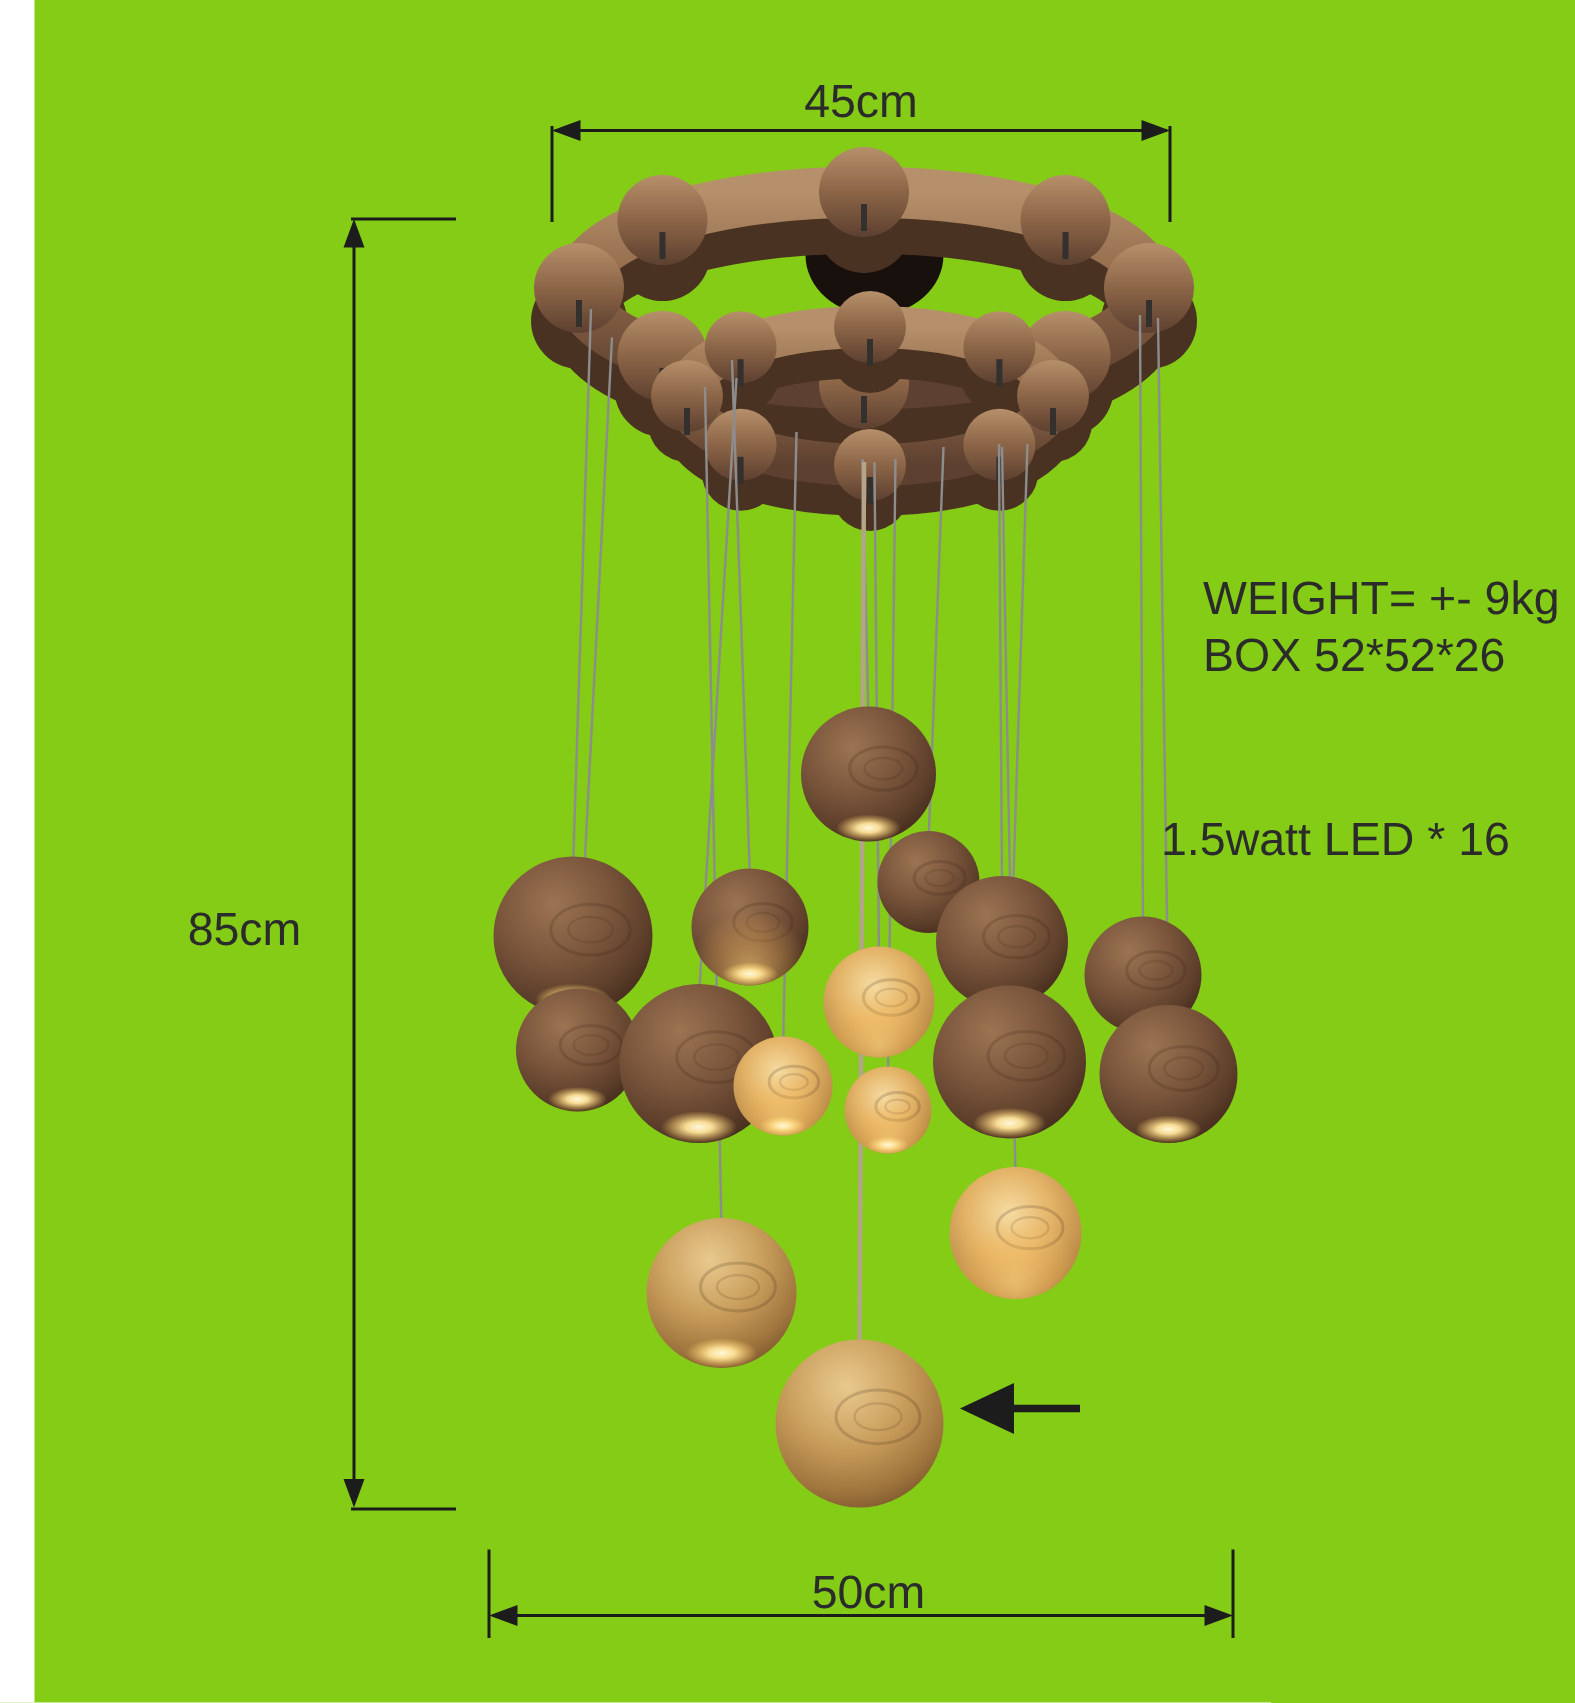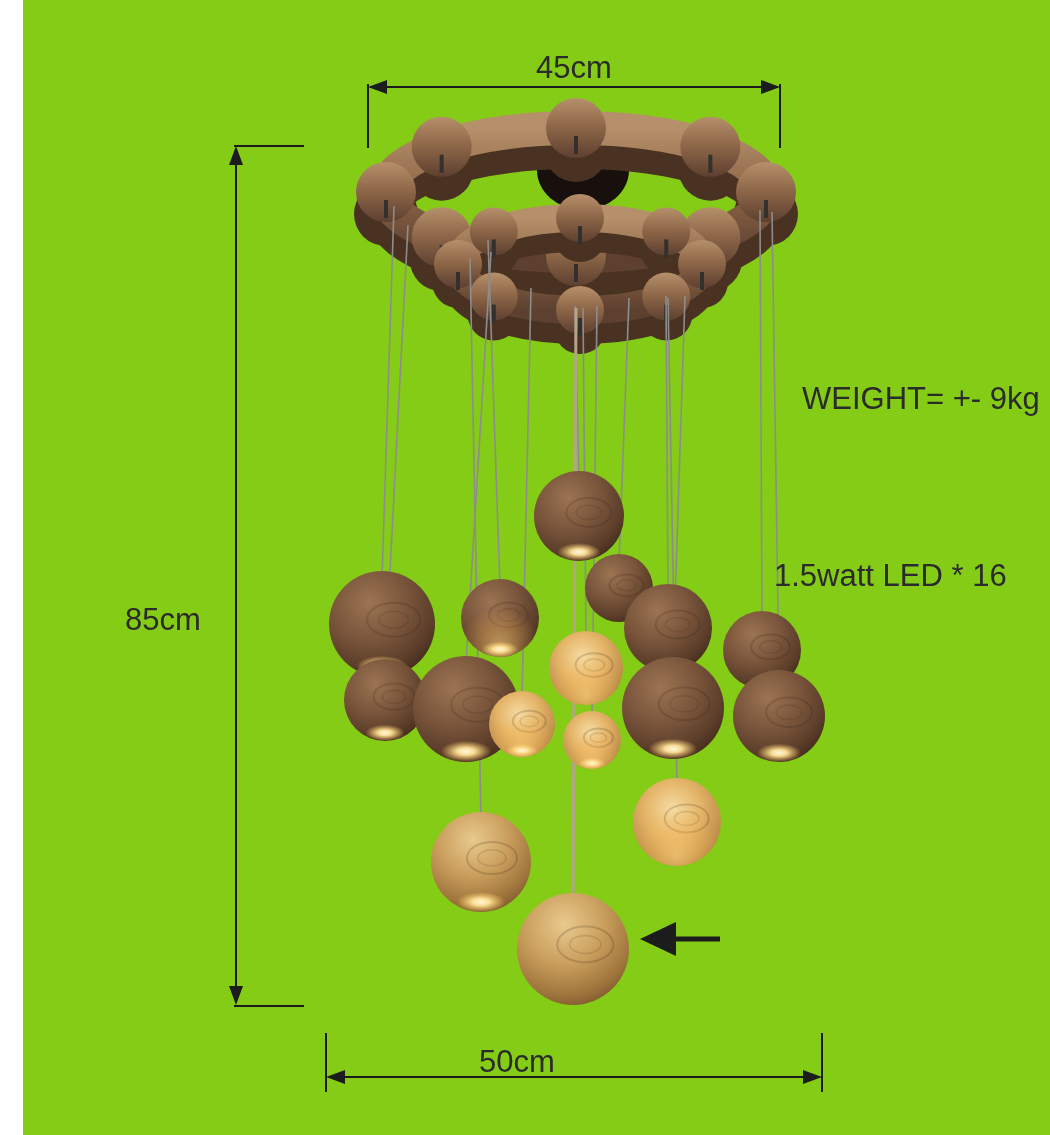--- a/index.html
+++ b/index.html
@@ -15,23 +15,23 @@
   .lbl{
     position:absolute;
     color:#2b2b2b;
     font-family:"Liberation Sans", sans-serif;
     white-space:nowrap;
   }
   .dim-lbl{font-size:31px;}
   .spec-lbl{font-size:31px;}
   .lbl-45{left:451px;top:50px;width:200px;text-align:center;}
   .lbl-85{left:75px;top:602px;width:130px;text-align:center;}
-  .lbl-50{left:456px;top:1044px;width:200px;text-align:left;}
+  .lbl-50{left:456px;top:1044px;width:200px;text-align:center;}
   .lbl-weight{left:779px;top:380px;line-height:38px;}
-  .lbl-led{left:751px;top:558px;}
+  .lbl-led{left:751px;top:542px;}
   .lbl-ballnote{left:701px;top:921px;}
 </style>
 </head>
 <body>
 
 <div class="stage">
 
   <svg id="scene" width="1050" height="1135" viewBox="0 0 1050 1135">
     <defs>
       <radialGradient id="walnutGrad" cx="38%" cy="30%" r="78%">
@@ -271,17 +271,18 @@
   </svg>
 
   <div class="lbl dim-lbl lbl-45">45cm</div>
 
   <div class="lbl dim-lbl lbl-85">85cm</div>
 
   <div class="lbl dim-lbl lbl-50">50cm</div>
 
   <div class="lbl spec-lbl lbl-weight">
     <div>WEIGHT= +- 9kg</div>
+    <div>BOX 52*52*26</div>
   </div>
 
   <div class="lbl spec-lbl lbl-led">1.5watt LED * 16</div>
 
 </div>
 
 </body></html>

